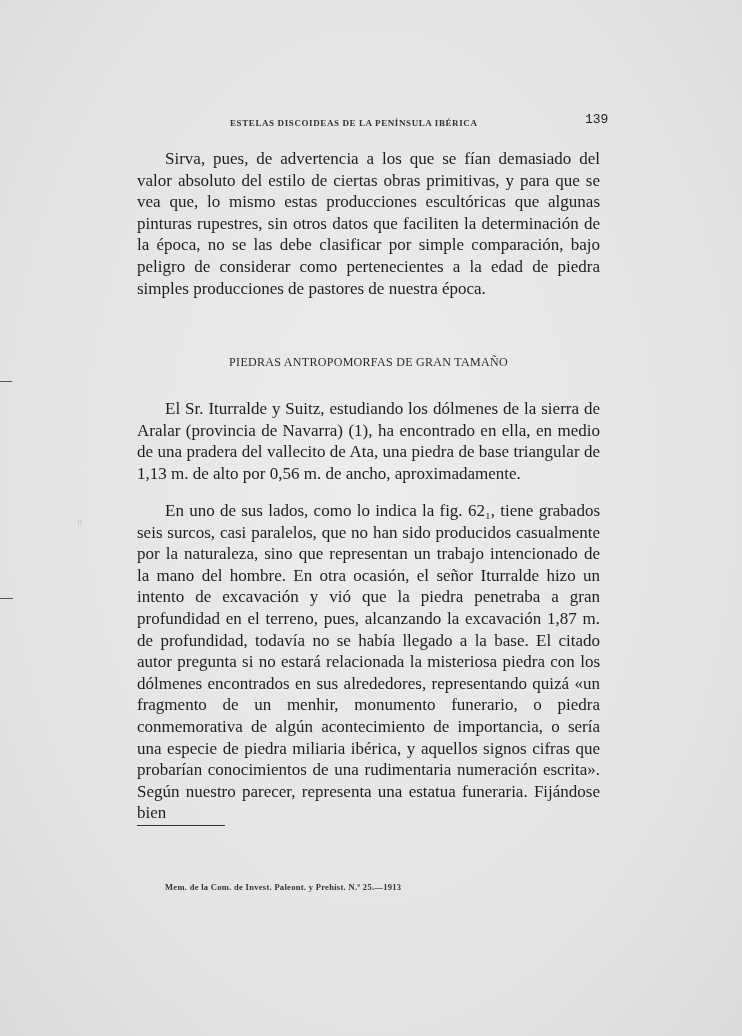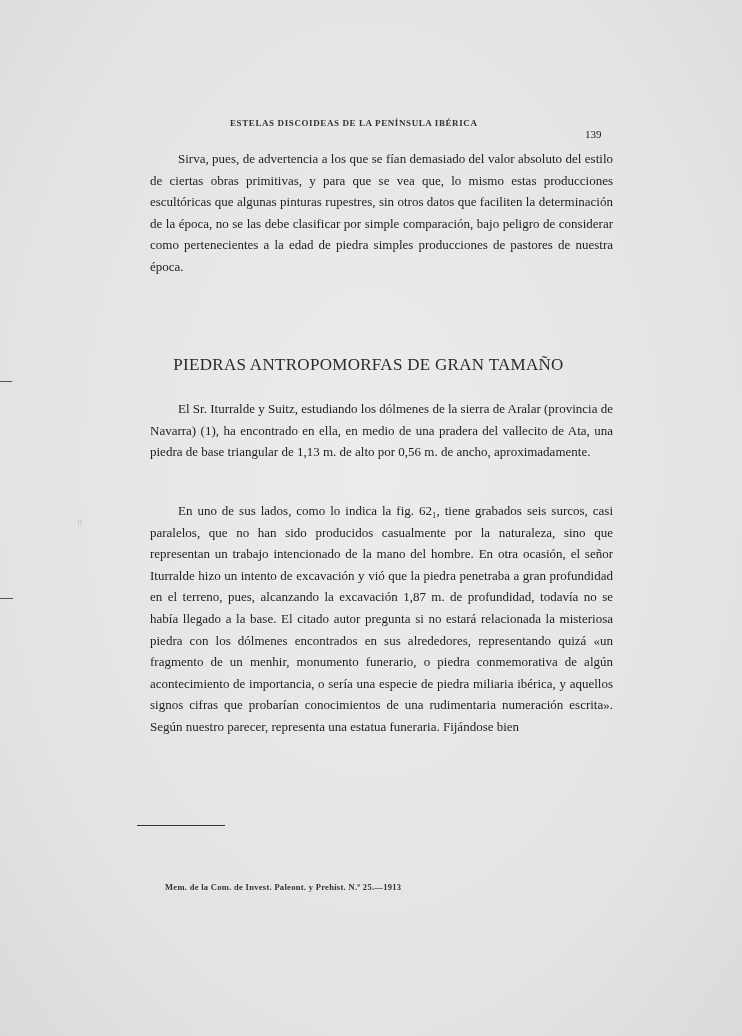--- a/index.html
+++ b/index.html
@@ -8,29 +8,29 @@
     background: #e6e6e6;
     font-family: "DejaVu Serif", "Liberation Serif", serif;
     color: #1e1e1e;
     position: relative;
   }
   .page { position: absolute; left: 0; top: 0; width: 742px; height: 1036px;
     background: radial-gradient(ellipse at 50% 45%, #ececec 0%, #e3e3e3 70%, #dadada 100%); }
   .running-head { position: absolute; top: 118px; left: 230px; width: 385px;
     font-family: "Liberation Serif", serif; font-size: 9px; letter-spacing: 0.6px;
     font-weight: bold; color: #333; }
-  .page-number { position: absolute; top: 128px; left: 585px; font-family: Liberation Serif, serif;
-    font-size: 11px; color: #222; }
+  .page-number { position: absolute; top: 112px; left: 585px; font-family: Liberation Mono, monospace;
+    font-size: 13px; color: #222; }
   .text { position: absolute; left: 137px; width: 463px;
-    font-family: "Liberation Serif", serif; font-size: 13px; line-height: 21.6px;
-    text-align: justify; margin-left: 13px; }
+    font-family: "Liberation Serif", serif; font-size: 17px; line-height: 21.6px;
+    text-align: justify; }
   .text p { margin: 0; text-indent: 28px; }
   .p1 { top: 148px; }
   .heading { position: absolute; top: 355px; left: 137px; width: 463px; text-align: center;
-    font-family: "Liberation Serif", serif; font-size: 17px; letter-spacing: 0.3px; color: #2a2a2a; }
+    font-family: "Liberation Serif", serif; font-size: 12px; letter-spacing: 0.3px; color: #2a2a2a; }
   .p2 { top: 398px; }
   .p3 { top: 500px; }
   .footnote-rule { position: absolute; top: 825px; left: 137px; width: 88px; height: 0; border-top: 1.2px solid #333; }
   .footnote { position: absolute; top: 840px; left: 137px; width: 463px; font-family: "Liberation Serif", serif;
     font-size: 11.8px; line-height: 17px; text-align: justify; }
   .footnote .sc { font-variant: small-caps; }
   .footnote i { font-style: italic; }
   .imprint { position: absolute; top: 882px; left: 165px; font-family: "Liberation Serif", serif;
     font-size: 8.5px; font-weight: bold; letter-spacing: 0.3px; color: #333; }
   .margin-mark { position: absolute; height: 0; border-top: 1.2px solid #555; }

